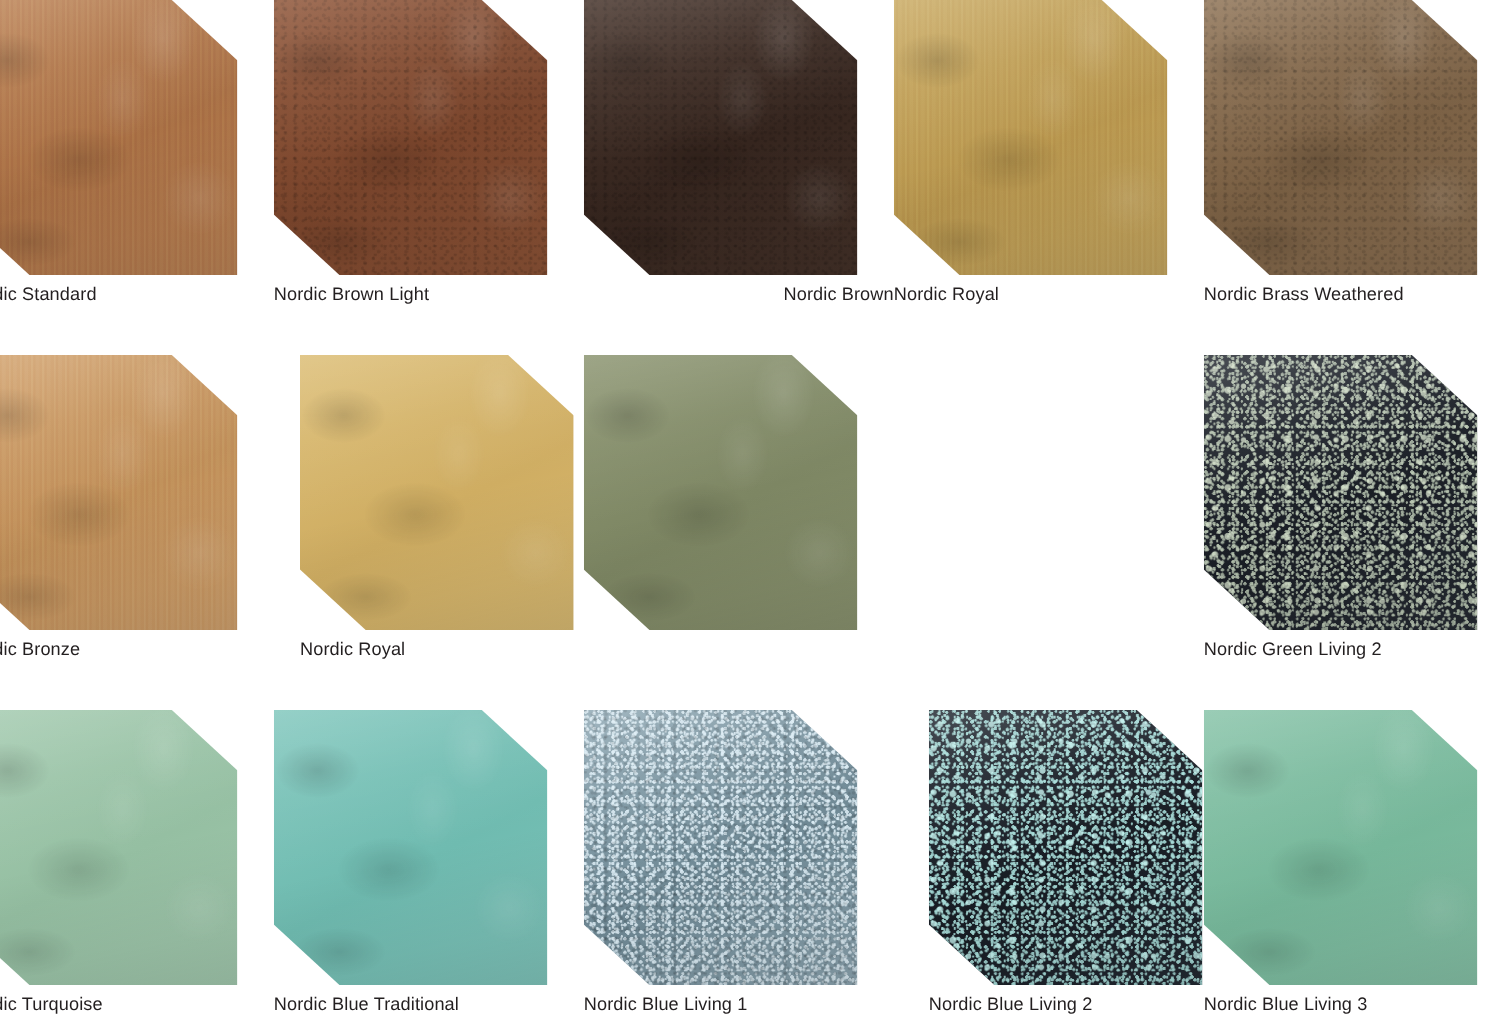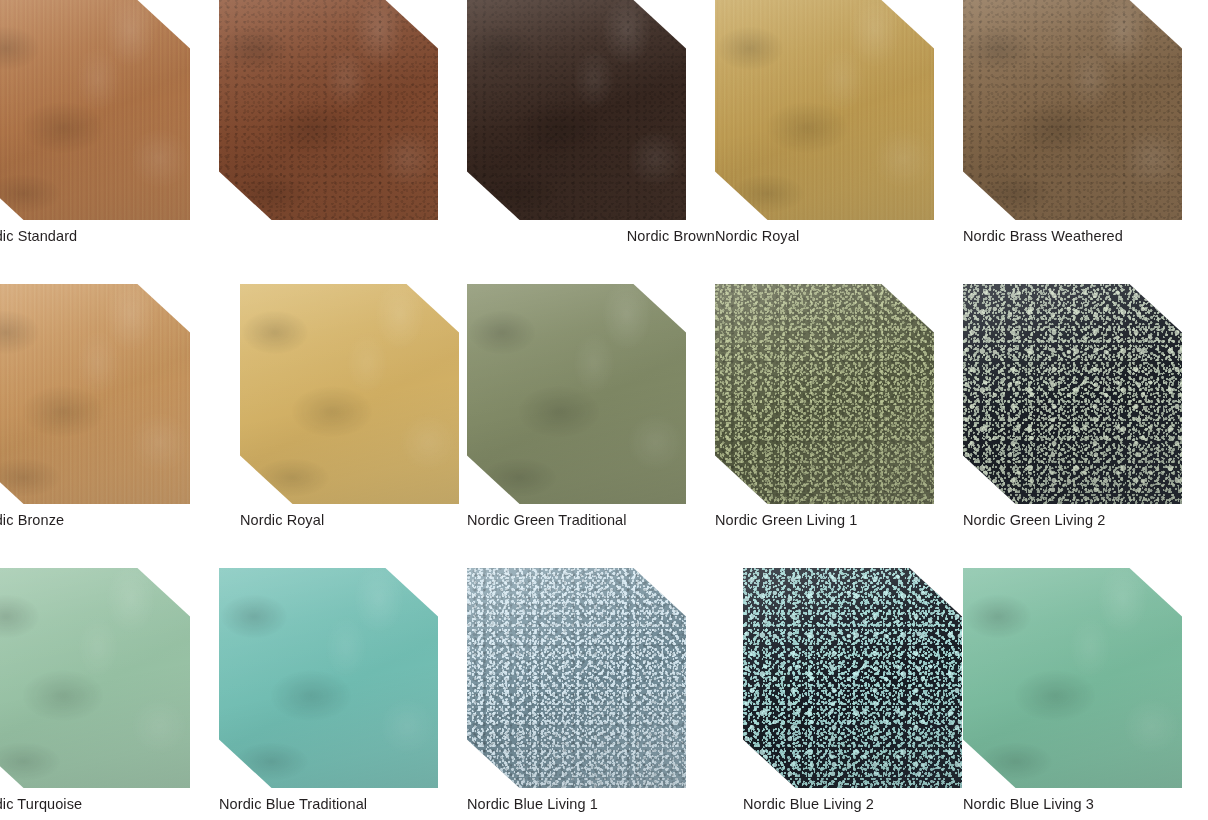--- a/index.html
+++ b/index.html
@@ -158,20 +158,21 @@
       <div class="swatch-label">Nordic Standard</div>
     </div>
     <div class="swatch-cell" style="left: 219px; top: 0px;">
       <div class="swatch-tile-wrap">
         <div class="swatch-tile" style="background: linear-gradient(152deg, rgb(142, 84, 55) 0%, rgb(122, 69, 44) 55%, rgb(142, 84, 55) 100%); --fleck: rgba(214,160,120,0.30); --fleck2: rgba(60,30,18,0.35);">
           <div class="tex tex-mottle"></div>
           <div class="tex tex-noise"></div>
           <div class="tex tex-sheen"></div>
         </div>
       </div>
+      <div class="swatch-label">Nordic Brown Light</div>
     </div>
     <div class="swatch-cell" style="left: 467px; top: 0px; text-align: right;">
       <div class="swatch-tile-wrap">
         <div class="swatch-tile" style="background: linear-gradient(152deg, rgb(69, 50, 41) 0%, rgb(53, 37, 30) 55%, rgb(69, 50, 41) 100%); --fleck: rgba(150,110,82,0.34); --fleck2: rgba(22,15,12,0.45);">
           <div class="tex tex-mottle"></div>
           <div class="tex tex-noise"></div>
           <div class="tex tex-sheen"></div>
         </div>
       </div>
       <div class="swatch-label">Nordic Brown</div>
@@ -215,31 +216,20 @@
       </div>
       <div class="swatch-label">Nordic Royal</div>
     </div>
     <div class="swatch-cell" style="left: 467px; top: 284px;">
       <div class="swatch-tile-wrap">
         <div class="swatch-tile" style="background: linear-gradient(152deg, rgb(139, 148, 112) 0%, rgb(125, 134, 99) 55%, rgb(139, 148, 112) 100%); --fleck: rgba(206,214,180,0.22); --fleck2: rgba(92,100,72,0.25);">
           <div class="tex tex-mottle"></div>
           <div class="tex tex-sheen"></div>
         </div>
       </div>
-      <div class="swatch-label">Nordic Green Traditional</div>
-    </div>
-    <div class="swatch-cell" style="left: 715px; top: 284px;">
-      <div class="swatch-tile-wrap">
-        <div class="swatch-tile" style="background: linear-gradient(152deg, rgb(107, 112, 85) 0%, rgb(84, 90, 64) 55%, rgb(107, 112, 85) 100%); --fleck: rgba(196,206,158,0.72); --fleck2: rgba(214,222,180,0.55);">
-          <div class="tex tex-speckle"></div>
-          <div class="tex tex-noise"></div>
-          <div class="tex tex-sheen"></div>
-        </div>
-      </div>
-      <div class="swatch-label">Nordic Green Living 1</div>
     </div>
     <div class="swatch-cell" style="left: 963px; top: 284px;">
       <div class="swatch-tile-wrap">
         <div class="swatch-tile" style="background: linear-gradient(152deg, rgb(38, 43, 51) 0%, rgb(26, 30, 37) 55%, rgb(38, 43, 51) 100%); --fleck: rgba(198,212,190,0.80); --fleck2: rgba(216,228,206,0.90);">
           <div class="tex tex-speckle"></div>
           <div class="tex tex-speckle-coarse"></div>
           <div class="tex tex-sheen"></div>
         </div>
       </div>
       <div class="swatch-label">Nordic Green Living 2</div>

